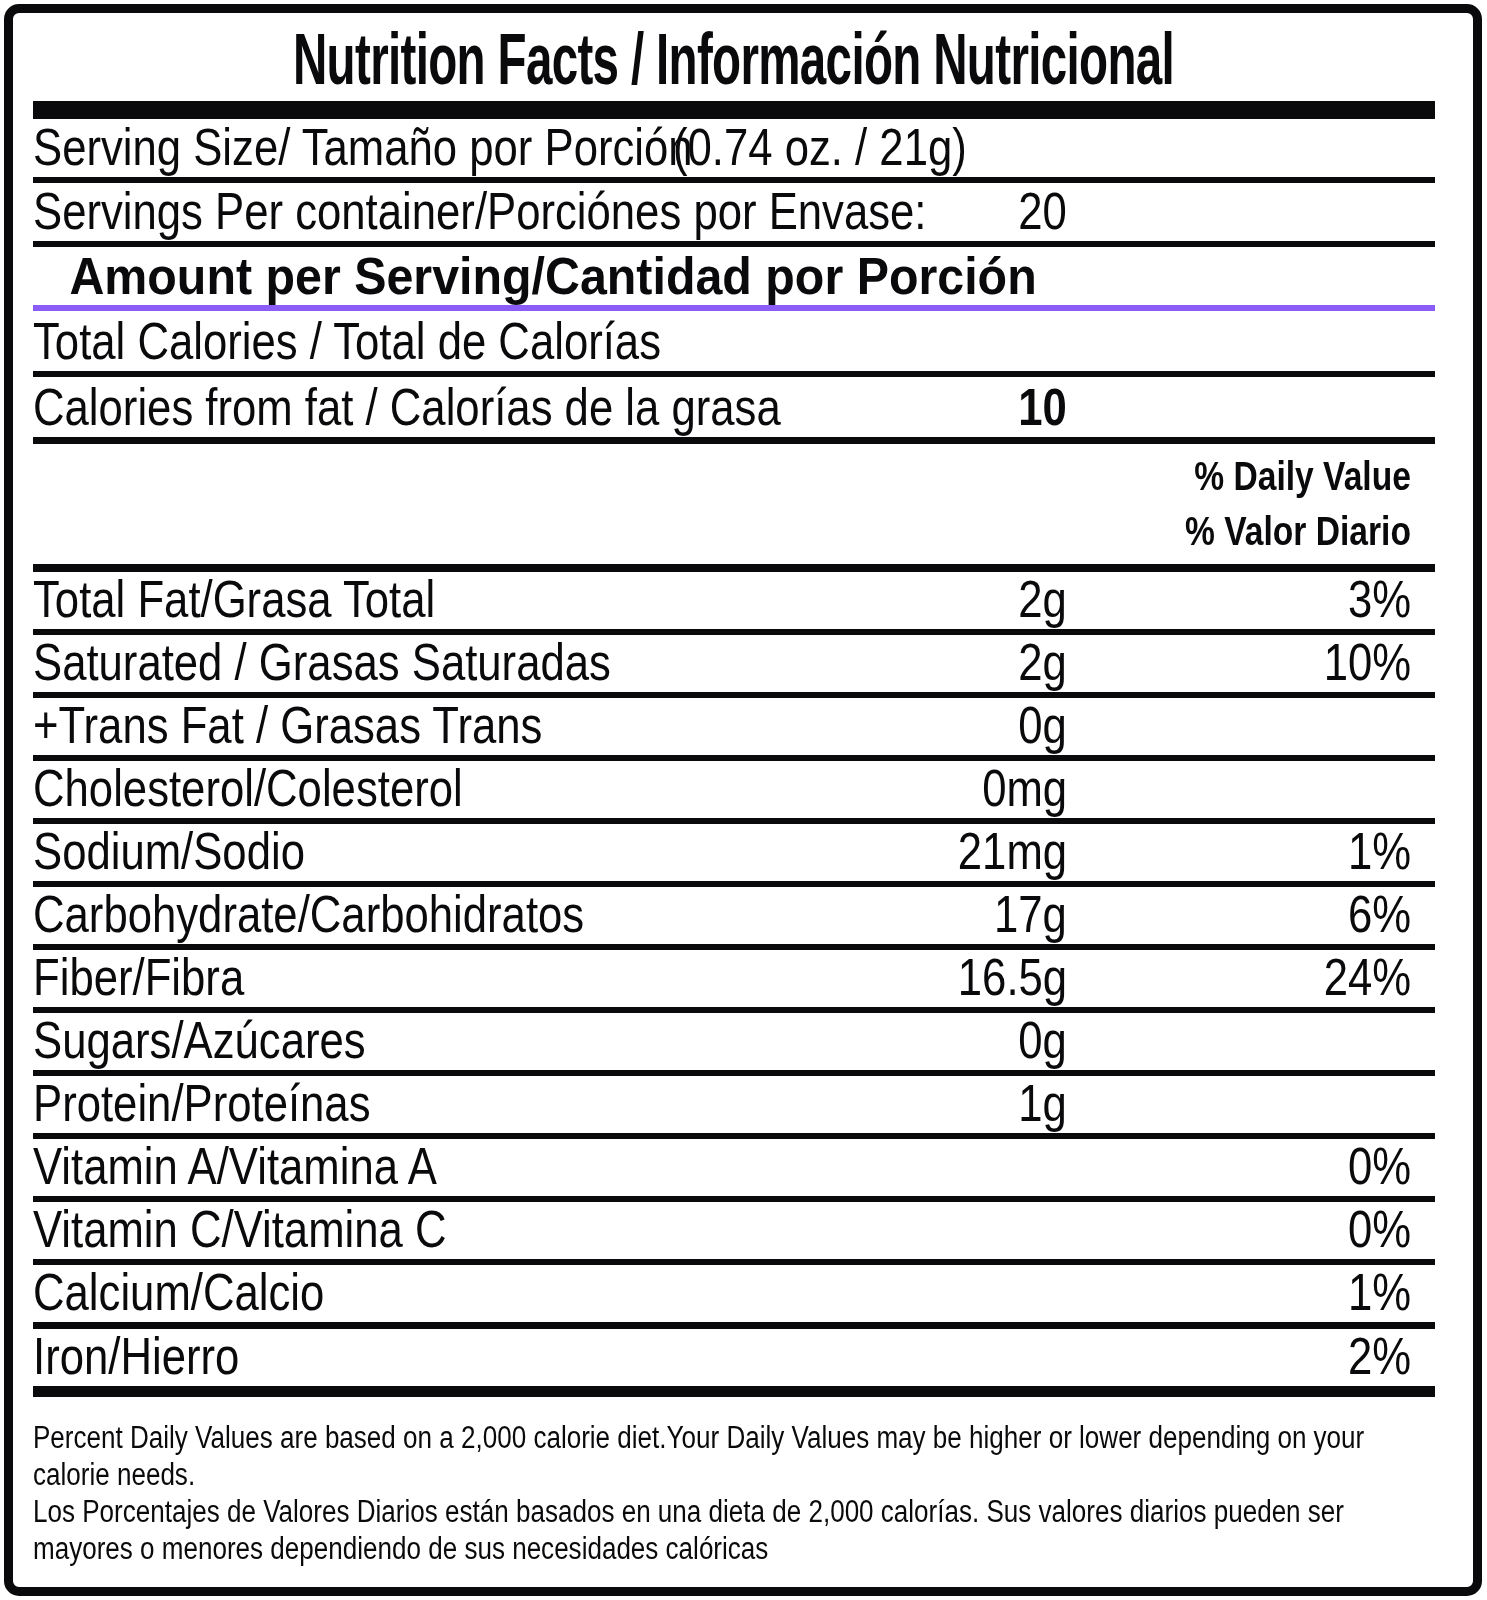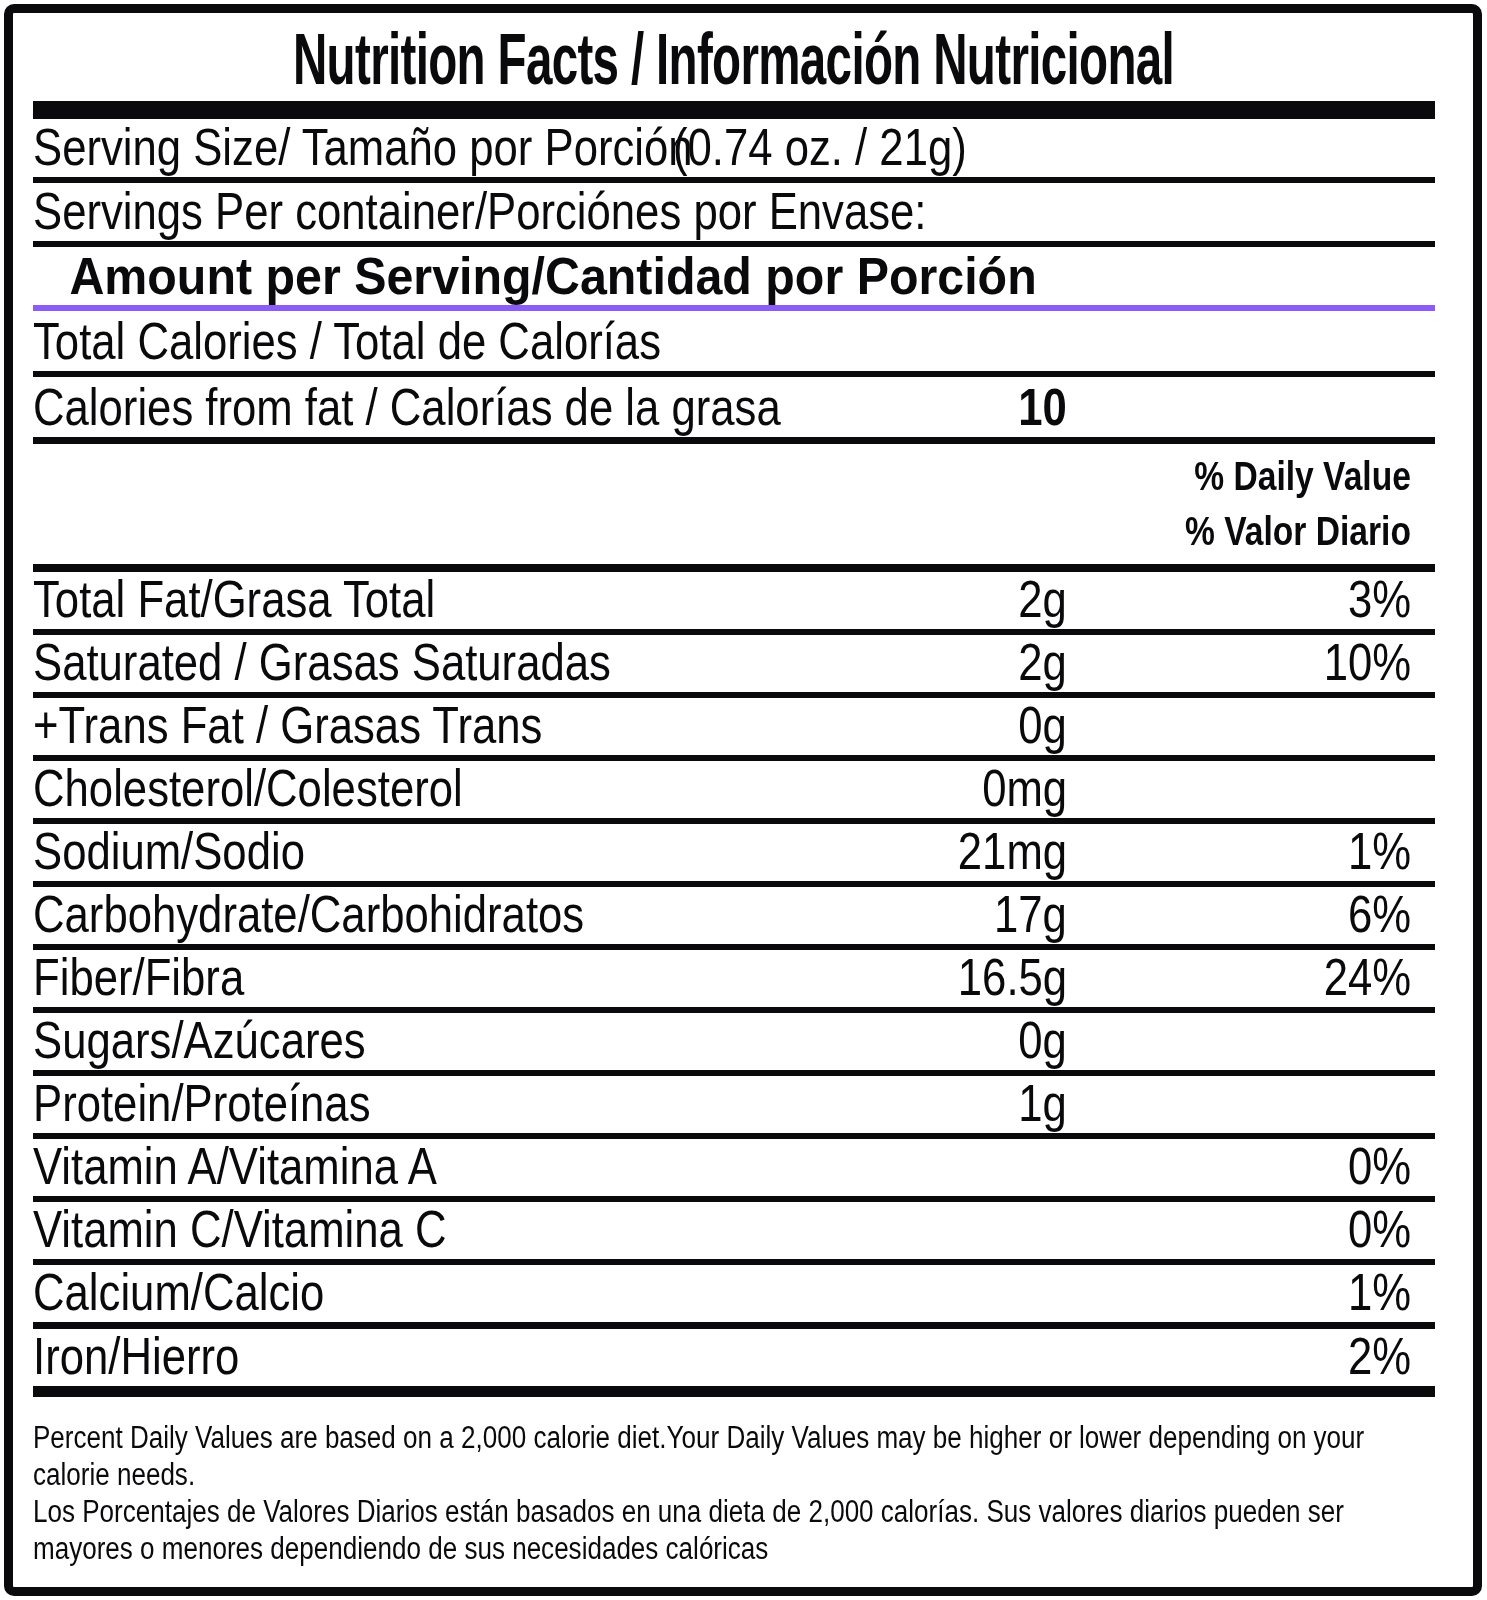--- a/index.html
+++ b/index.html
@@ -4,21 +4,21 @@
 <style>
   html,body{margin:0;padding:0;background:#ffffff;}
   body{
     width:1487px;height:1600px;position:relative;overflow:hidden;
     font-family:"Liberation Sans","DejaVu Sans",sans-serif;
     color:#0a0a0c;
     -webkit-font-smoothing:antialiased;
   }
   .panel{
     position:absolute;top:4px;left:4px;right:5px;bottom:4px;
-    border:9px solid #0a0a0c;border-radius:10px;
+    border:9px solid #0a0a0c;border-radius:15px;
     box-sizing:border-box;
     padding:4px 38px 0 20px;
     background:#ffffff;
   }
   
   .cx{display:inline-block;white-space:nowrap;transform:scaleX(.84);}
   .lft{transform-origin:0 50%;}
   .rgt{transform-origin:100% 50%;}
 
   .title-row{height:84px;display:flex;align-items:center;justify-content:center;}
@@ -61,20 +61,21 @@
 
   <div class="bar"></div>
 
   <div class="row">
     <div class="serving-lbl"><span class="cx lft">Serving Size/ Tamaño por Porción</span></div>
     <div class="serving-val"><span class="cx lft">(0.74 oz. / 21g)</span></div>
   </div>
 
   <div class="row">
     <div class="lbl"><span class="cx lft">Servings Per container/Porciónes por Envase:</span></div>
+    <div class="val"><span class="cx rgt">20</span></div>
     <div class="pct"></div>
   </div>
 
   <div class="amount-row">
     <span class="t">Amount per Serving/Cantidad por Porción</span>
   </div>
 
   <div class="row tall">
     <div class="lbl"><span class="cx lft">Total Calories / Total de Calorías</span></div>
     <div class="pct"></div>

